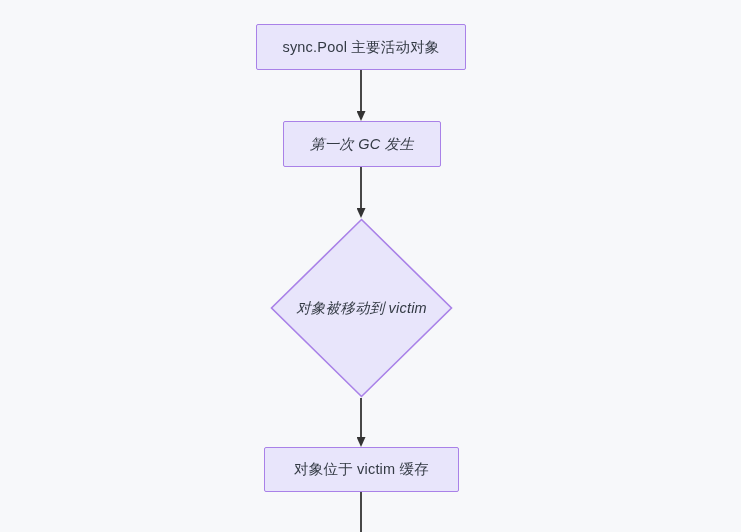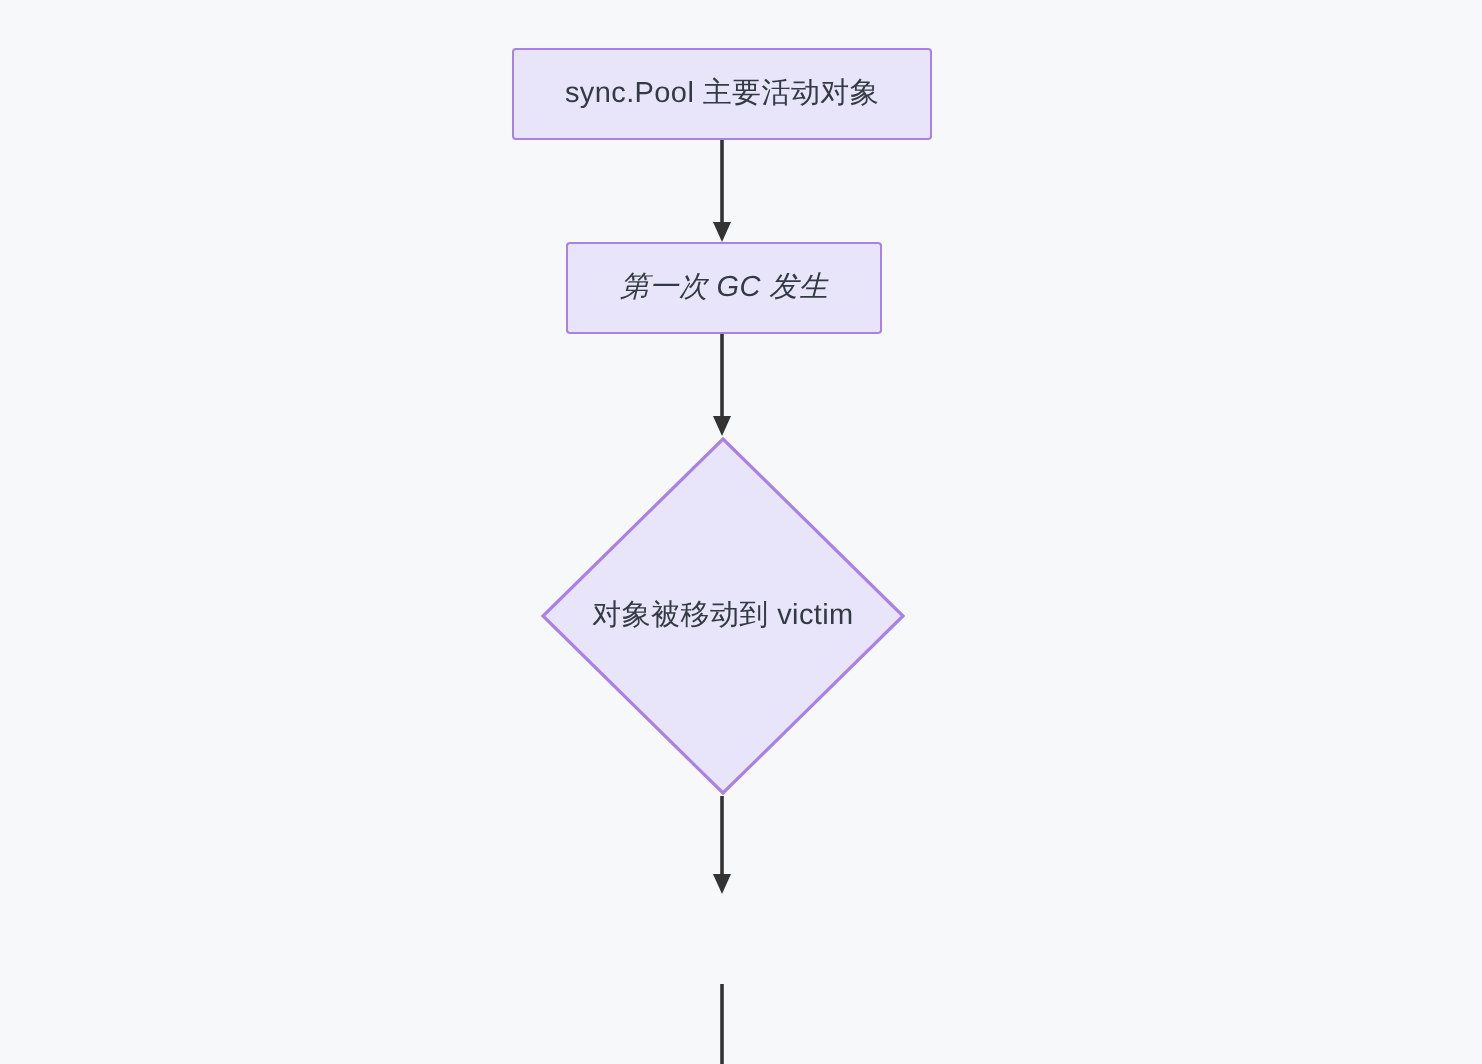--- a/index.html
+++ b/index.html
@@ -60,20 +60,21 @@
   .diamond-label-wrap {
     position: absolute;
     left: 0;
     top: 0;
     width: 100%;
     height: 100%;
     display: flex;
     align-items: center;
     justify-content: center;
     pointer-events: none;
+    font-style: italic;
   }
 </style>
 </head>
 <body>
 
 <div id="flow-canvas">
 
   <svg class="svg-layer" width="741" height="532" viewBox="0 0 741 532" xmlns="http://www.w3.org/2000/svg">
     <defs>
       <marker id="arrowhead" markerWidth="10" markerHeight="9" refX="1" refY="4.5" orient="auto" markerUnits="userSpaceOnUse">
@@ -108,14 +109,17 @@
 
   <div class="node node-diamond" style="left:270px; top:218px; width:183px; height:180px;">
     <svg class="diamond-shape" width="183" height="180" viewBox="0 0 183 180" xmlns="http://www.w3.org/2000/svg">
       <polygon points="91.5,1.5 181.5,90 91.5,178.5 1.5,90" fill="#e8e5fb" stroke="#a981e8" stroke-width="1.6"></polygon>
     </svg>
     <div class="diamond-label-wrap">
       <span class="node-label">对象被移动到 victim</span>
     </div>
   </div>
 
+  <div class="node node-rect" style="left:264px; top:447px; width:195px; height:45px;">
+    <span class="node-label">对象位于 victim 缓存</span>
+  </div>
 
 </div>
 
 </body></html>

